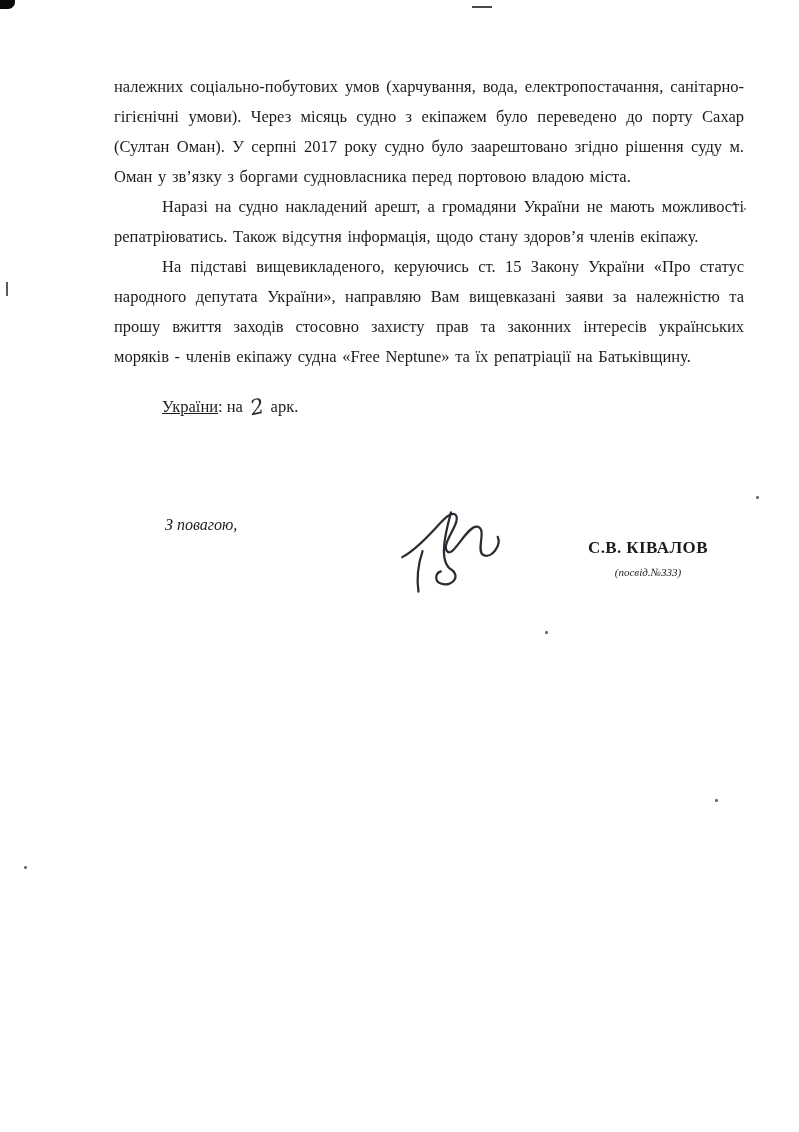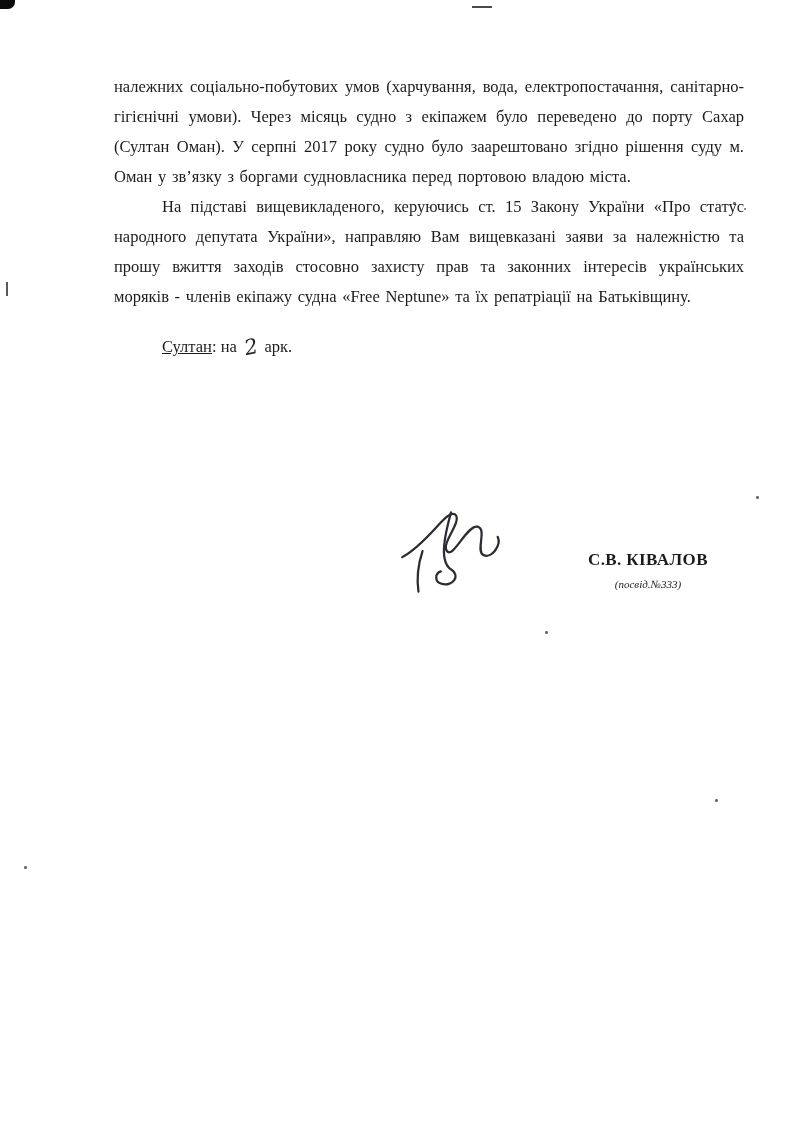--- a/index.html
+++ b/index.html
@@ -46,21 +46,21 @@
   .sig-closing { font-style:italic; font-size:16px; }
   .sig-title { font-weight:bold; font-size:16.5px; letter-spacing:0.2px; }
   .sig-scribble {
     position:absolute; left:388px; top:498px;
     width:132px; height:102px;
   }
   .sig-right {
     position:absolute; left:588px; top:536px;
     text-align:center; line-height:24px;
   }
-  .sig-name { font-weight:bold; font-size:17px; letter-spacing:0.4px;margin-top:12px; }
+  .sig-name { font-weight:bold; font-size:17px; letter-spacing:0.4px; }
   .sig-cred { font-style:italic; font-size:11px; }
 
   
   .corner-mark {
     position:absolute; left:0; top:0;
     width:15px; height:9px;
     background:#0a0a0a;
     border-bottom-right-radius:7px;
   }
   .top-dash {
@@ -87,30 +87,32 @@
   <span class="dot" style="left:733px; top:202px;"></span>
   <span class="dot" style="left:744px; top:208px; width:2px; height:2px;"></span>
   <span class="dot" style="left:756px; top:496px;"></span>
   <span class="dot" style="left:545px; top:631px;"></span>
   <span class="dot" style="left:715px; top:799px;"></span>
   <span class="dot" style="left:24px; top:866px;"></span>
   <span class="dot" style="left:712px; top:1089px;"></span>
 
   <div class="content">
     <p>належних соціально-побутових умов (харчування, вода, електропостачання, санітарно-гігієнічні умови). Через місяць судно з екіпажем було переведено до порту Сахар (Султан Оман). У серпні 2017 року судно було заарештовано згідно рішення суду м. Оман у зв’язку з боргами судновласника перед портовою владою міста.</p>
+    <p class="indent">Наразі на судно накладений арешт, а громадяни України не мають можливості репатріюватись. Також відсутня інформація, щодо стану здоров’я членів екіпажу.</p>
     <p class="indent">На підставі вищевикладеного,  керуючись ст. 15 Закону України «Про статус народного депутата України», направляю Вам вищевказані заяви за належністю та прошу вжиття заходів стосовно захисту прав та законних інтересів українських моряків - членів екіпажу судна «Free Neptune» та їх репатріації на Батьківщину.</p>
 
     <div class="attachment">
-      <span class="u">Султан</span><span>: на</span>
+      <span class="u">України</span><span>: на</span>
       <span class="hand">2</span>
       <span>арк.</span>
     </div>
   </div>
 
   <div class="sig-left">
+    <div class="sig-closing">З повагою,</div>
   </div>
 
   <svg class="sig-scribble" viewBox="0 0 130 100" aria-hidden="true">
     <g fill="none" stroke="#2b2b33" stroke-width="2.2" stroke-linecap="round">
       <path d="M14 58 C 40 44, 58 10, 66 16 C 74 22, 52 44, 58 52 C 64 60, 78 26, 88 28 C 98 30, 86 52, 94 56 C 102 60, 112 46, 108 38"></path>
       <path d="M62 14 C 56 36, 50 62, 62 70 C 72 76, 64 88, 52 84 C 46 82, 46 74, 52 72"></path>
       <path d="M34 52 C 30 64, 28 78, 30 92"></path>
     </g>
   </svg>
 

